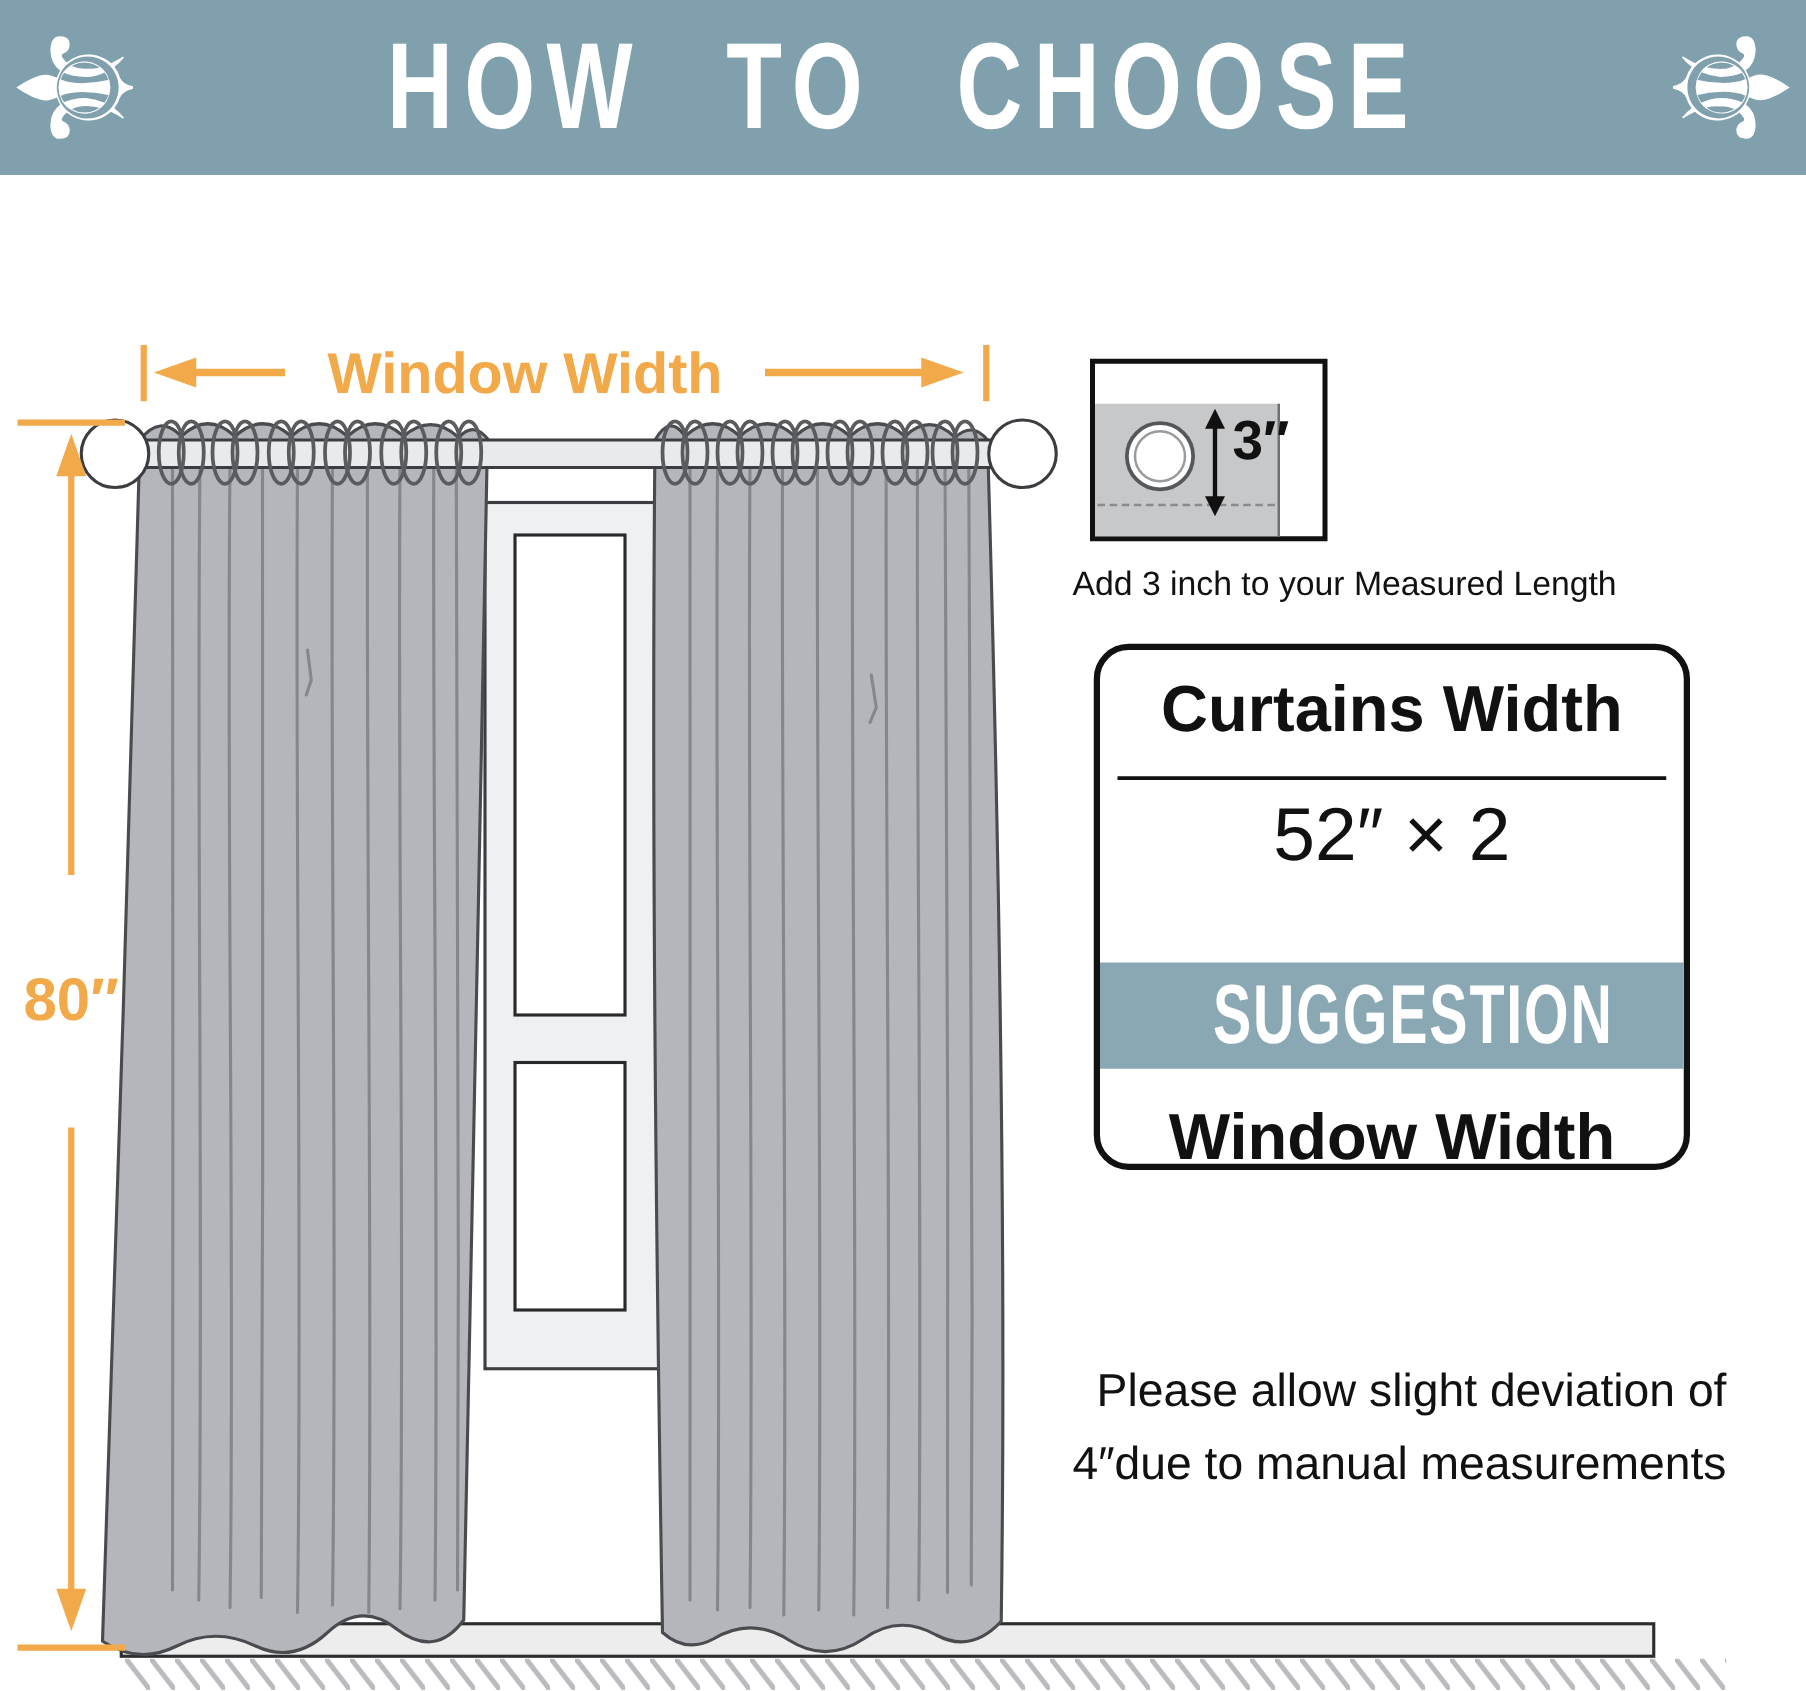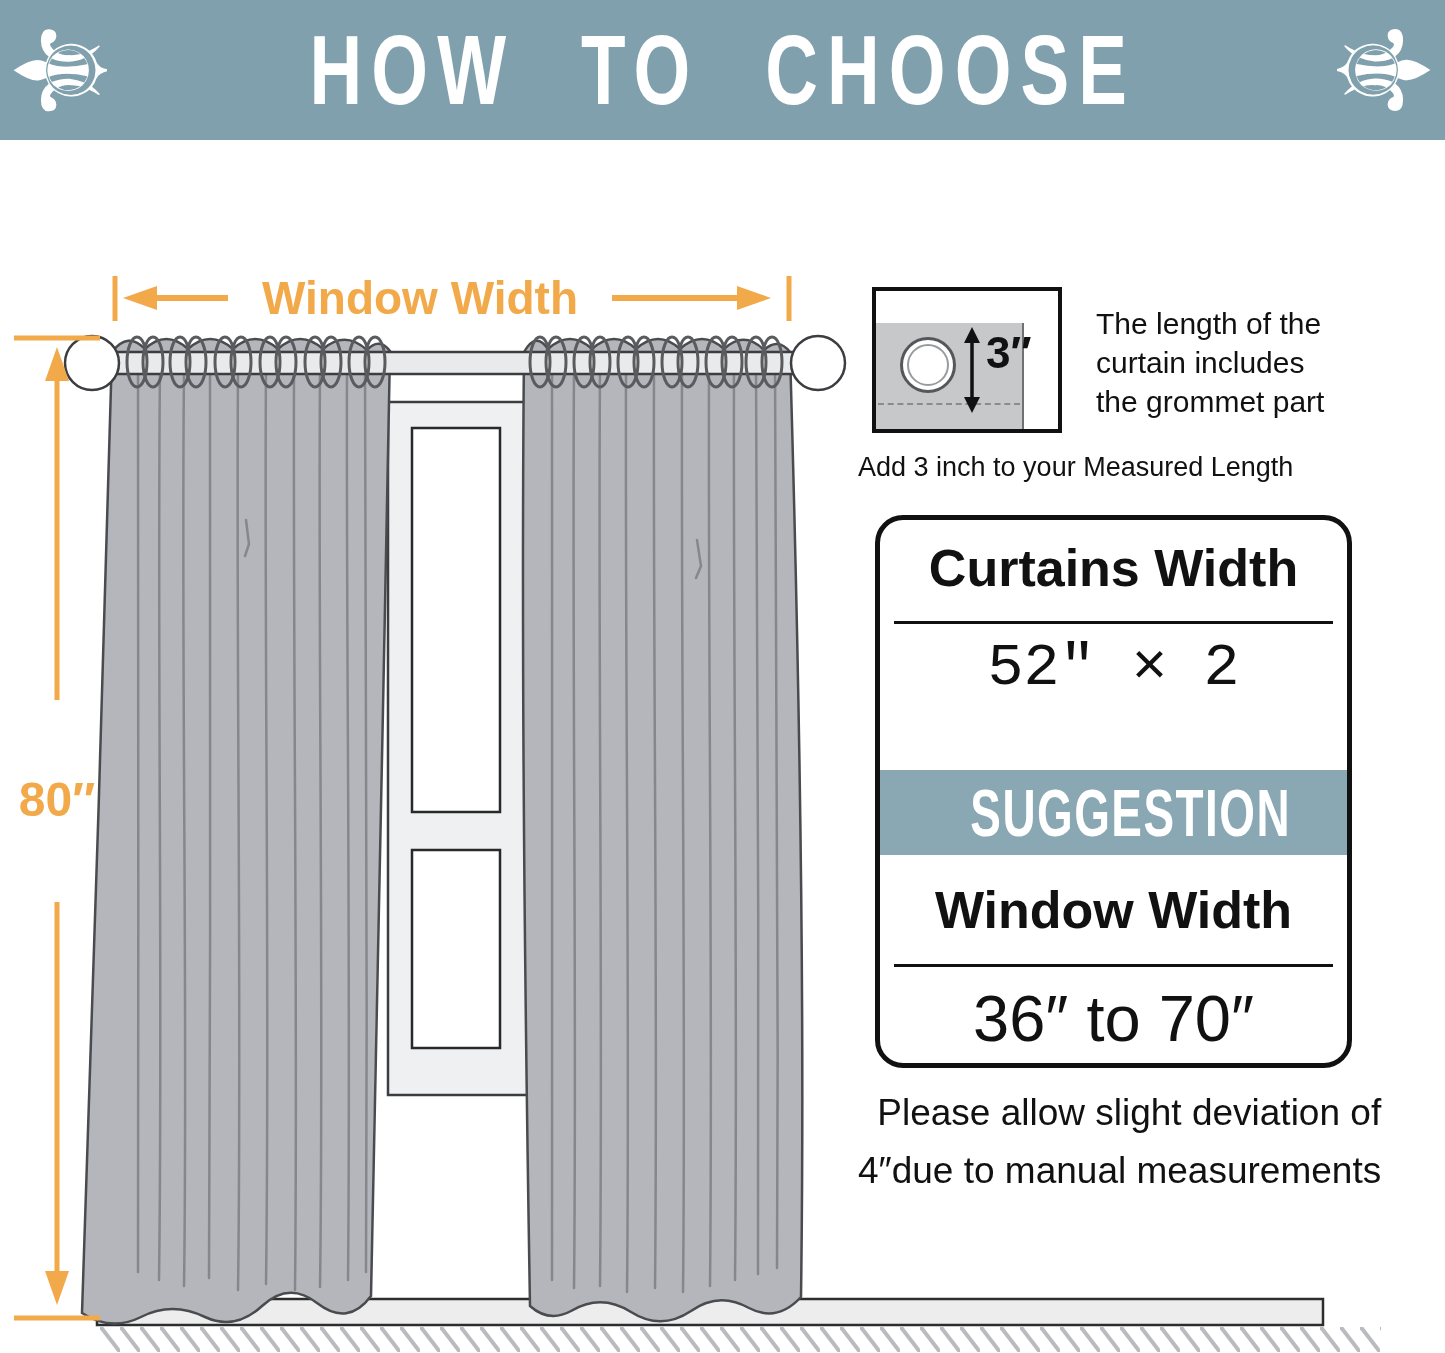--- a/index.html
+++ b/index.html
@@ -47,30 +47,30 @@
   .inset-dash{position:absolute;left:2px;top:112px;width:142px;border-top:2px dashed #8a8b8e;}
   .grommet-outer{position:absolute;left:24px;top:46px;width:50px;height:50px;border:3px solid #55575a;
              border-radius:50%;background:#fff;display:flex;align-items:center;justify-content:center;}
   .grommet-inner{width:38px;height:38px;border:2px solid #9a9b9e;border-radius:50%;}
   .inset-arrow{position:absolute;left:84px;top:34px;}
   .inset-measure{position:absolute;left:110px;top:40px;font-size:44px;font-weight:bold;line-height:1;}
   .inset-caption{position:absolute;left:1096px;top:304px;font-size:30px;line-height:39px;}
   .add-note{position:absolute;left:858px;top:452px;font-size:27px;white-space:nowrap;}
 
   
-  .sugg-box{position:absolute;left:875px;top:515px;width:477px;height:553px;background:#fff;
+  .sugg-box{position:absolute;left:875px;top:515px;width:477px;height:421px;background:#fff;
             border:5px solid #111;border-radius:28px;box-sizing:border-box;overflow:hidden;}
   .sugg-title{position:absolute;left:0;width:100%;text-align:center;font-weight:bold;font-size:52px;line-height:1;}
   .sw-title{top:22px;}
   .ww-title{top:364px;}
   .sugg-divider{position:absolute;left:14px;right:14px;height:3px;background:#111;}
   .div1{top:101px;}
   .div2{top:444px;}
   .sugg-value{position:absolute;left:0;width:100%;text-align:center;font-size:60px;line-height:1;}
-  .sw-value{top:118px;font-family:Liberation Mono, monospace;}
+  .sw-value{top:118px;}
   .ww-value{top:466px;font-size:65px;}
   .sugg-sub{position:absolute;left:0;top:184px;width:100%;text-align:center;font-size:37px;line-height:1;}
   .sugg-band{position:absolute;left:0;top:250px;width:100%;height:85px;background:var(--band-bg);
              display:flex;align-items:center;justify-content:flex-end;}
   .sugg-band-label{color:#fff;font-weight:bold;font-size:62px;letter-spacing:2px;line-height:1;
              transform:scaleX(.74) scaleY(1.08);transform-origin:center;white-space:nowrap;}
 
   
   .footnote{position:absolute;left:858px;top:1084px;font-size:37px;line-height:58px;text-align:right;}
 </style>
@@ -195,25 +195,20 @@
     <div class="grommet-outer">
       <div class="grommet-inner"></div>
     </div>
     <svg class="inset-arrow" width="24" height="90">
       <line x1="12" y1="12" x2="12" y2="78" stroke="#111" stroke-width="3.5"></line>
       <polygon points="12,2 4,18 20,18" fill="#111"></polygon>
       <polygon points="12,88 4,72 20,72" fill="#111"></polygon>
     </svg>
     <div class="inset-measure">3″</div>
   </div>
-  <div class="inset-caption">
-    <div>The length of the</div>
-    <div>curtain includes</div>
-    <div>the grommet part</div>
-  </div>
   <div class="add-note">Add 3 inch to your Measured Length</div>
 
   <div class="sugg-box">
     <div class="sugg-title sw-title">Curtains Width</div>
     <div class="sugg-divider div1"></div>
     <div class="sugg-value sw-value">52″ × 2</div>
     <div class="sugg-band">
       <span class="sugg-band-label">SUGGESTION</span>
     </div>
     <div class="sugg-title ww-title">Window Width</div>

